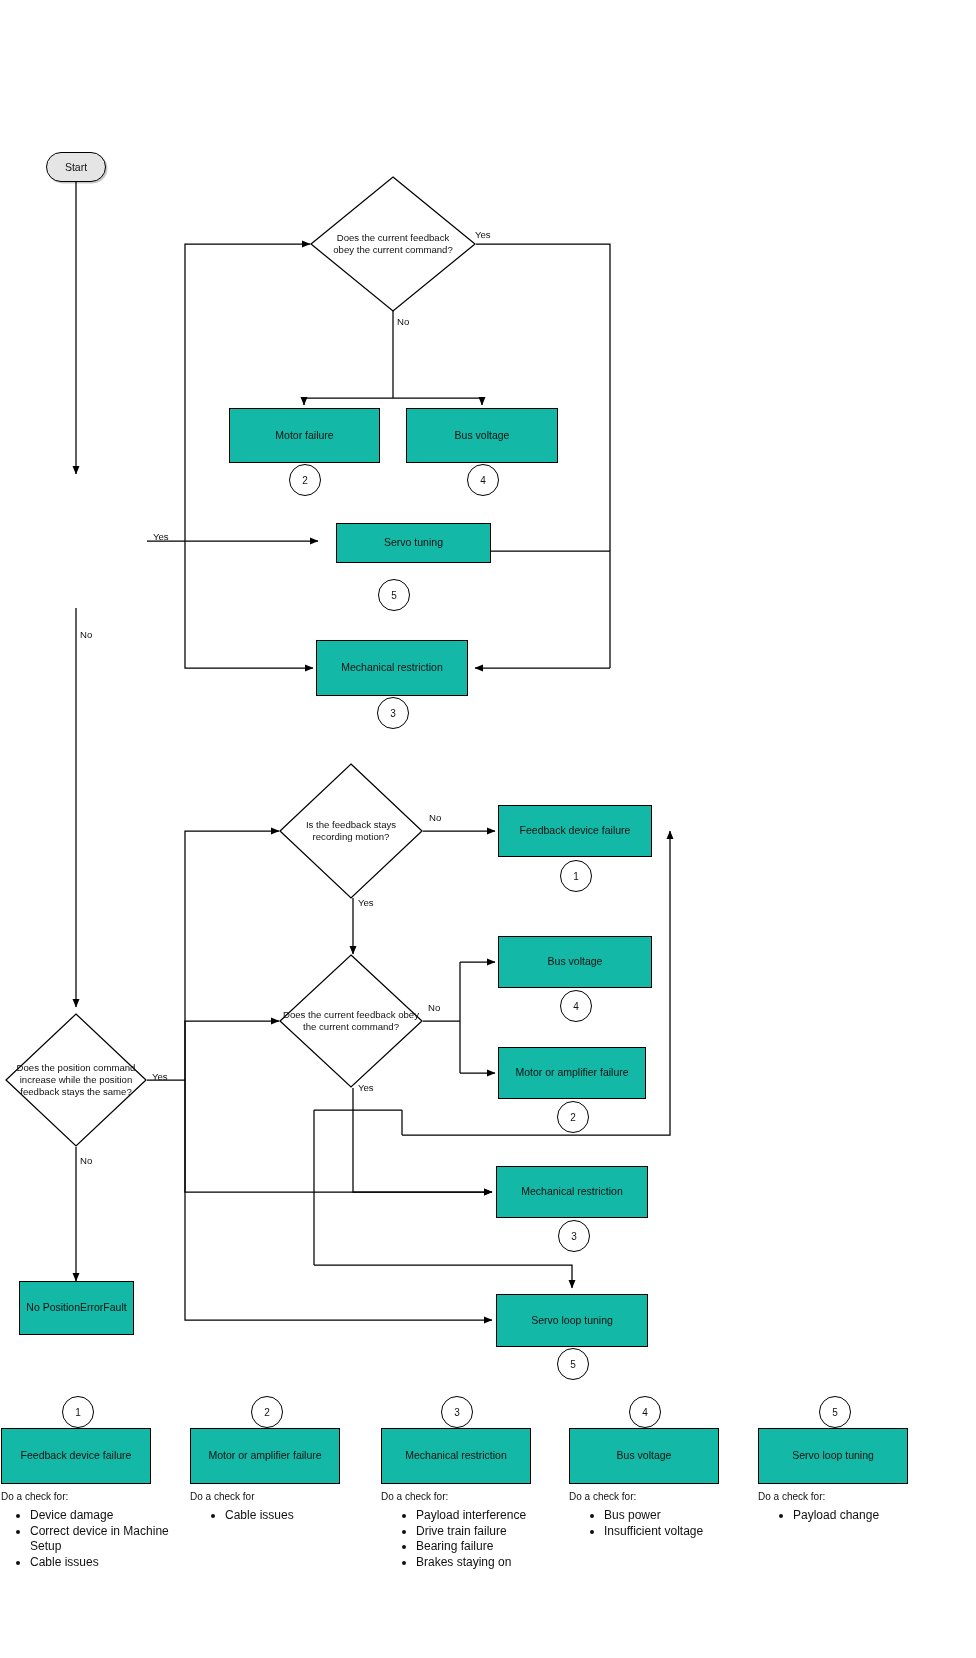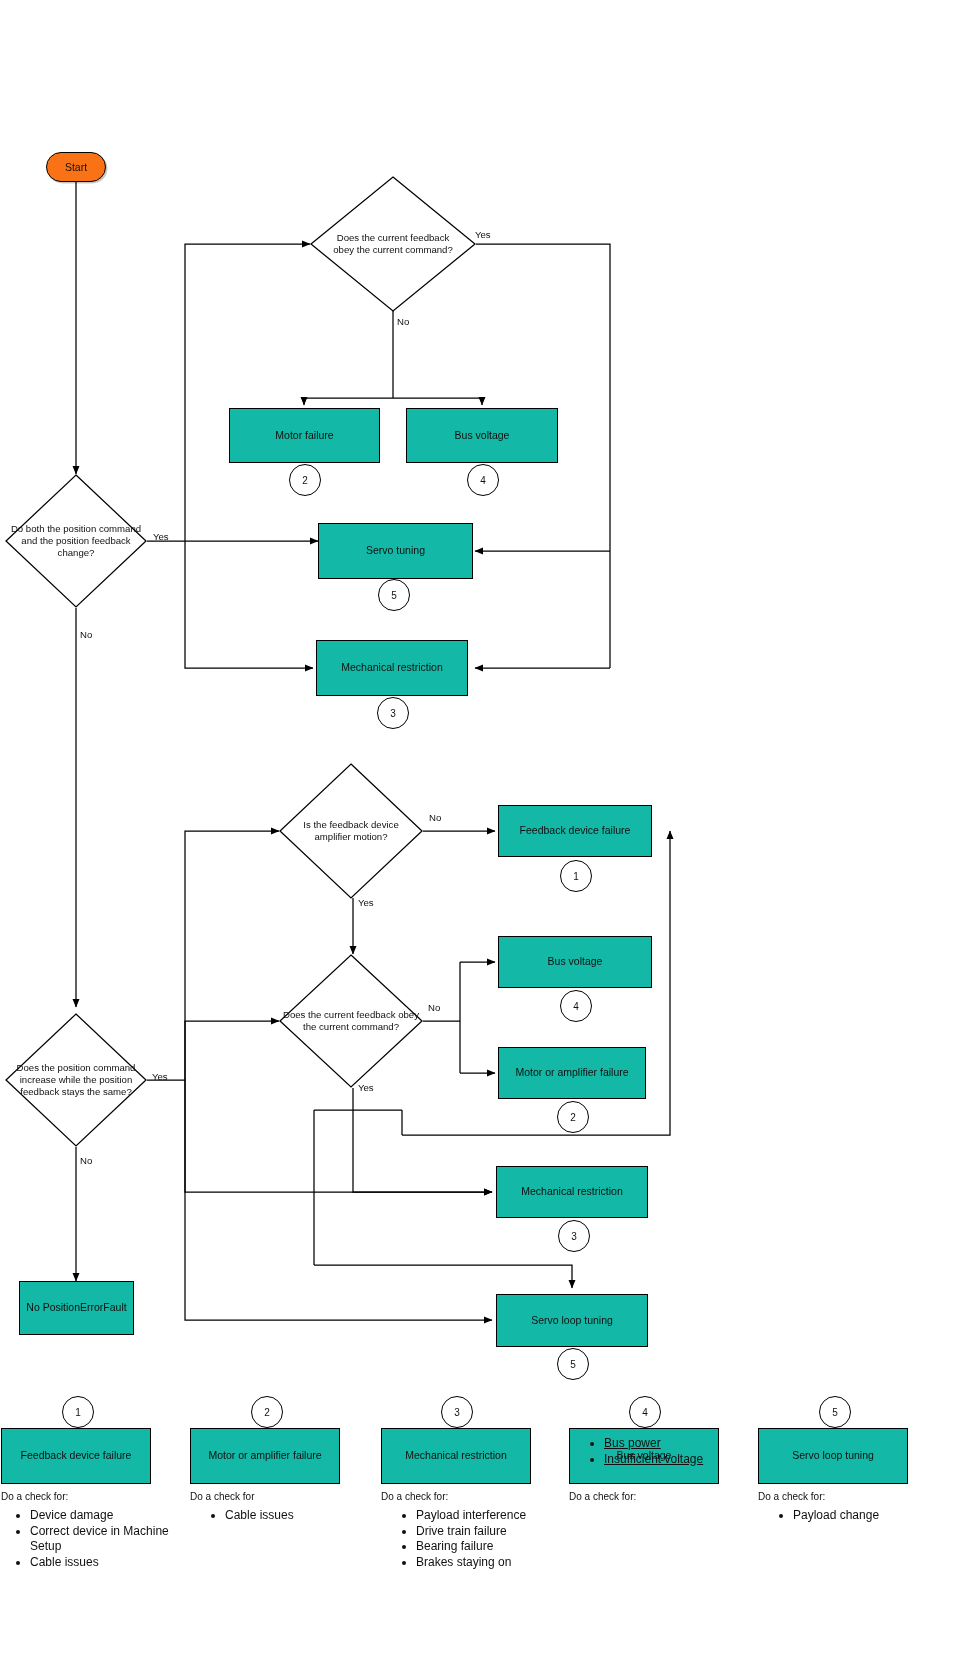--- a/index.html
+++ b/index.html
@@ -3,21 +3,21 @@
 <meta charset="utf-8">
 <style>
   html,body{margin:0;padding:0;background:#ffffff;}
   body{font-family:"Liberation Sans","DejaVu Sans",sans-serif;color:#111111;}
   #canvas{position:relative;width:976px;height:1658px;background:#ffffff;overflow:hidden;}
   svg#wires{position:absolute;left:0;top:0;width:976px;height:1658px;pointer-events:none;}
 
   .node{position:absolute;box-sizing:border-box;display:flex;align-items:center;justify-content:center;text-align:center;}
 
   .proc{border:1.3px solid #000;background:#14b8a6;font-size:10.5px;line-height:1.25;padding:2px 6px;}
-  .terminal{border:1.3px solid #000;background:#f97316;border-radius:999px;font-size:10.5px;
+  .terminal{border:1.3px solid #000;background:#e5e5e5;border-radius:999px;font-size:10.5px;
             box-shadow:1.5px 1.5px 0 rgba(0,0,0,0.22);}
   .dec-wrap{position:absolute;}
   .dec-label{position:absolute;left:0;top:0;width:100%;height:100%;display:flex;
              align-items:center;justify-content:center;text-align:center;font-size:9.6px;line-height:1.22;
              padding:0 4px;box-sizing:border-box;}
   .badge{position:absolute;border:1.2px solid #000;border-radius:50%;background:#fff;
          display:flex;align-items:center;justify-content:center;font-size:10px;width:30px;height:30px;}
   .edge-label{position:absolute;font-size:9.6px;color:#111;white-space:nowrap;}
 
   .legend-head{position:absolute;font-size:10px;white-space:nowrap;}
@@ -80,26 +80,20 @@
       <path d="M314,1110 L402,1110"></path>
       <path d="M314,1110 L314,1265"></path>
       <path d="M314,1265 L572,1265 L572,1288" marker-end="url(#ah)"></path>
     </g>
   </svg>
 
   <div class="node terminal" style="left:46px;top:152px;width:60px;height:30px;">
     <span>Start</span>
   </div>
 
-  <div class="dec-wrap" style="left:5px;top:474px;width:142px;height:134px;">
-    <svg width="142" height="134" viewBox="0 0 142 134">
-      <polygon points="71,1 141,67 71,133 1,67" fill="#fff" stroke="#000" stroke-width="1.25"></polygon>
-    </svg>
-    <div class="dec-label">Do both the position command and the position feedback change?</div>
-  </div>
   <div class="edge-label" style="left:153px;top:531px;">Yes</div>
   <div class="edge-label" style="left:80px;top:629px;">No</div>
 
   <div class="dec-wrap" style="left:310px;top:176px;width:166px;height:136px;">
     <svg width="166" height="136" viewBox="0 0 166 136">
       <polygon points="83,1 165,68 83,135 1,68" fill="#fff" stroke="#000" stroke-width="1.25"></polygon>
     </svg>
     <div class="dec-label" style="padding:0 20px;">Does the current feedback obey the current command?</div>
   </div>
   <div class="edge-label" style="left:475px;top:229px;">Yes</div>
@@ -112,21 +106,21 @@
     <span>2</span>
   </div>
 
   <div class="node proc" style="left:406px;top:408px;width:152px;height:55px;">
     <span>Bus voltage</span>
   </div>
   <div class="badge" style="left:467px;top:464px;">
     <span>4</span>
   </div>
 
-  <div class="node proc" style="left:318px;top:523px;width:155px;height:56px;">
+  <div class="node proc" style="left:336px;top:523px;width:155px;height:40px;">
     <span>Servo tuning</span>
   </div>
   <div class="badge" style="left:378px;top:579px;">
     <span>5</span>
   </div>
 
   <div class="node proc" style="left:316px;top:640px;width:152px;height:56px;">
     <span>Mechanical restriction</span>
   </div>
   <div class="badge" style="left:377px;top:697px;">
@@ -139,21 +133,21 @@
     </svg>
     <div class="dec-label" style="padding:0 1px;">Does the position command increase while the position feedback stays the same?</div>
   </div>
   <div class="edge-label" style="left:152px;top:1071px;">Yes</div>
   <div class="edge-label" style="left:80px;top:1155px;">No</div>
 
   <div class="dec-wrap" style="left:279px;top:763px;width:144px;height:136px;">
     <svg width="144" height="136" viewBox="0 0 144 136">
       <polygon points="72,1 143,68 72,135 1,68" fill="#fff" stroke="#000" stroke-width="1.25"></polygon>
     </svg>
-    <div class="dec-label" style="padding:0 12px;">Is the feedback device amplifier motion?</div>
+    <div class="dec-label" style="padding:0 12px;">Is the feedback stays recording motion?</div>
   </div>
   <div class="edge-label" style="left:429px;top:812px;">No</div>
   <div class="edge-label" style="left:358px;top:897px;">Yes</div>
 
   <div class="dec-wrap" style="left:279px;top:954px;width:144px;height:134px;">
     <svg width="144" height="134" viewBox="0 0 144 134">
       <polygon points="72,1 143,67 72,133 1,67" fill="#fff" stroke="#000" stroke-width="1.25"></polygon>
     </svg>
     <div class="dec-label" style="padding:0 1px;">Does the current feedback obey the current command?</div>
   </div>
@@ -237,21 +231,21 @@
     <li>Brakes staying on</li>
   </ul>
 
   <div class="badge" style="left:629px;top:1396px;">
     <span>4</span>
   </div>
   <div class="node proc" style="left:569px;top:1428px;width:150px;height:56px;">
     <span>Bus voltage</span>
   </div>
   <div class="legend-head" style="left:569px;top:1491px;">Do a check for:</div>
-  <ul class="legend-list" style="left:582px;top:1436px;width:160px;text-decoration:underline;">
+  <ul class="legend-list" style="left:582px;top:1508px;width:160px;">
     <li>Bus power</li>
     <li>Insufficient voltage</li>
   </ul>
 
   <div class="badge" style="left:819px;top:1396px;">
     <span>5</span>
   </div>
   <div class="node proc" style="left:758px;top:1428px;width:150px;height:56px;">
     <span>Servo loop tuning</span>
   </div>

